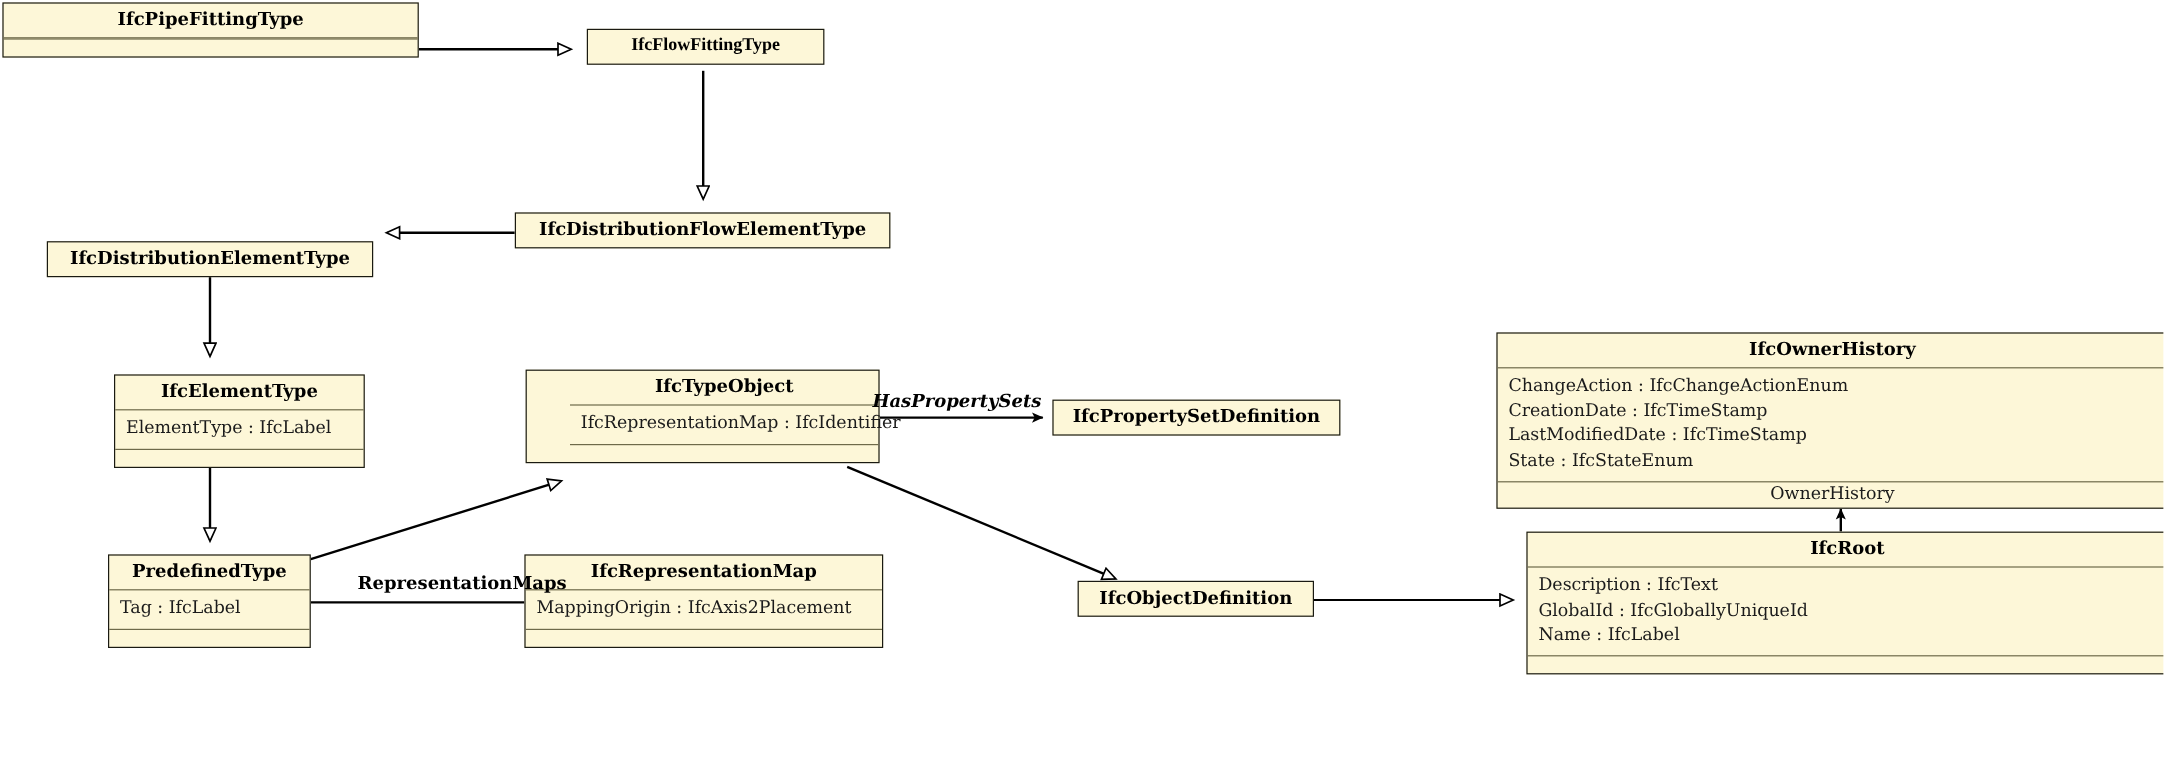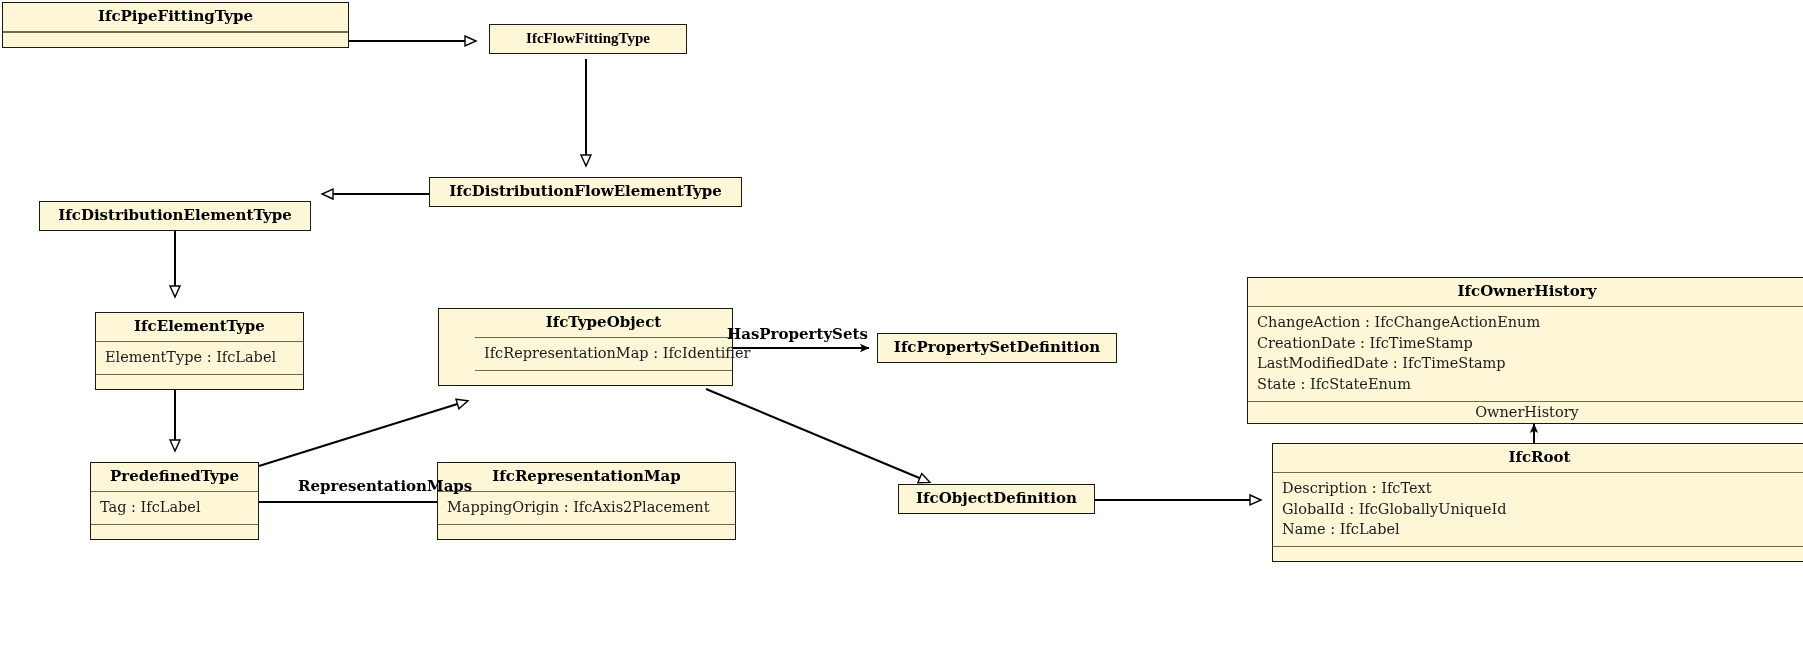--- a/index.html
+++ b/index.html
@@ -222,15 +222,15 @@
       <div class="uml-attr">Description : IfcText</div>
       <div class="uml-attr">GlobalId : IfcGloballyUniqueId</div>
       <div class="uml-attr">Name : IfcLabel</div>
     </div>
     <div class="uml-divider"></div>
     <div class="uml-empty"></div>
   </div>
 
   <div class="edge-label" style="left:298px; top:477px;">RepresentationMaps</div>
 
-  <div class="edge-label" style="left:727px; top:325px;">HasPropertySets</div>
+  <div class="edge-label" style="left:727px; top:325px;font-style:italic;">HasPropertySets</div>
 
 </div>
 
 </body></html>

